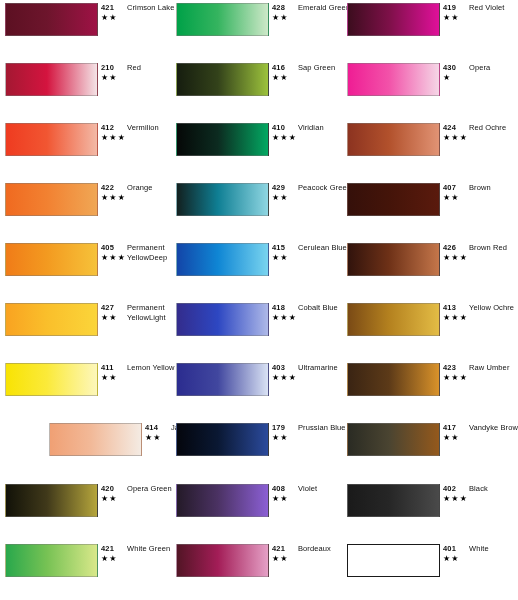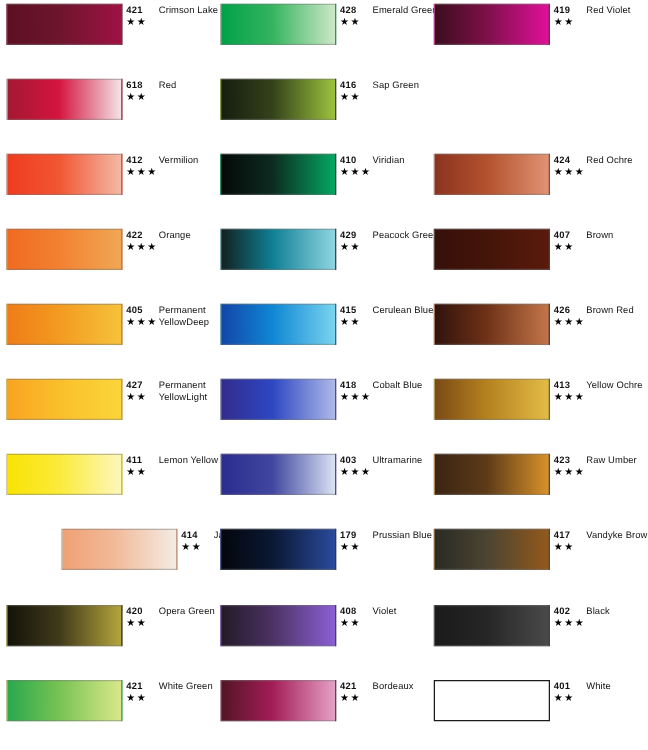--- a/index.html
+++ b/index.html
@@ -84,30 +84,36 @@
       <div class="swatch-stars">★★</div>
     </div>
     <div class="swatch-cell" style="left: 342px; top: 0px;">
       <div class="swatch-box" title="Red Violet" style="background: linear-gradient(to right, rgb(60, 13, 30) 0%, rgb(125, 16, 72) 45%, rgb(224, 16, 154) 100%);"></div>
       <div class="swatch-code">419</div>
       <div class="swatch-name">Red Violet</div>
       <div class="swatch-stars">★★</div>
     </div>
     <div class="swatch-cell" style="left: 0px; top: 60px;">
       <div class="swatch-box" title="Red" style="background: linear-gradient(to right, rgb(164, 24, 50) 0%, rgb(212, 20, 63) 45%, rgb(244, 227, 230) 100%);"></div>
-      <div class="swatch-code">618</div>
+      <div class="swatch-code">210</div>
       <div class="swatch-name">Red</div>
       <div class="swatch-stars">★★</div>
     </div>
     <div class="swatch-cell" style="left: 171px; top: 60px;">
       <div class="swatch-box" title="Sap Green" style="background: linear-gradient(to right, rgb(22, 29, 15) 0%, rgb(51, 66, 26) 45%, rgb(156, 194, 60) 100%);"></div>
       <div class="swatch-code">416</div>
       <div class="swatch-name">Sap Green</div>
       <div class="swatch-stars">★★</div>
     </div>
+    <div class="swatch-cell" style="left: 342px; top: 60px;">
+      <div class="swatch-box" title="Opera" style="background: linear-gradient(to right, rgb(239, 29, 148) 0%, rgb(242, 82, 169) 45%, rgb(245, 214, 230) 100%);"></div>
+      <div class="swatch-code">430</div>
+      <div class="swatch-name">Opera</div>
+      <div class="swatch-stars">★</div>
+    </div>
     <div class="swatch-cell" style="left: 0px; top: 120px;">
       <div class="swatch-box" title="Vermilion" style="background: linear-gradient(to right, rgb(239, 59, 32) 0%, rgb(241, 86, 50) 45%, rgb(243, 185, 166) 100%);"></div>
       <div class="swatch-code">412</div>
       <div class="swatch-name">Vermilion</div>
       <div class="swatch-stars">★★★</div>
     </div>
     <div class="swatch-cell" style="left: 171px; top: 120px;">
       <div class="swatch-box" title="Viridian" style="background: linear-gradient(to right, rgb(5, 8, 7) 0%, rgb(12, 43, 32) 45%, rgb(3, 168, 98) 100%);"></div>
       <div class="swatch-code">410</div>
       <div class="swatch-name">Viridian</div>

